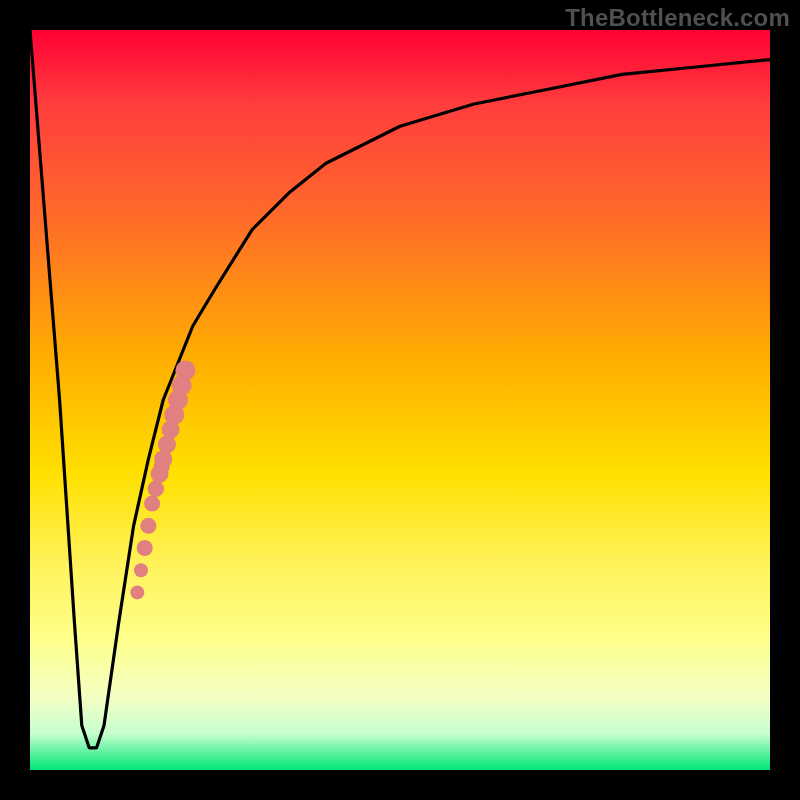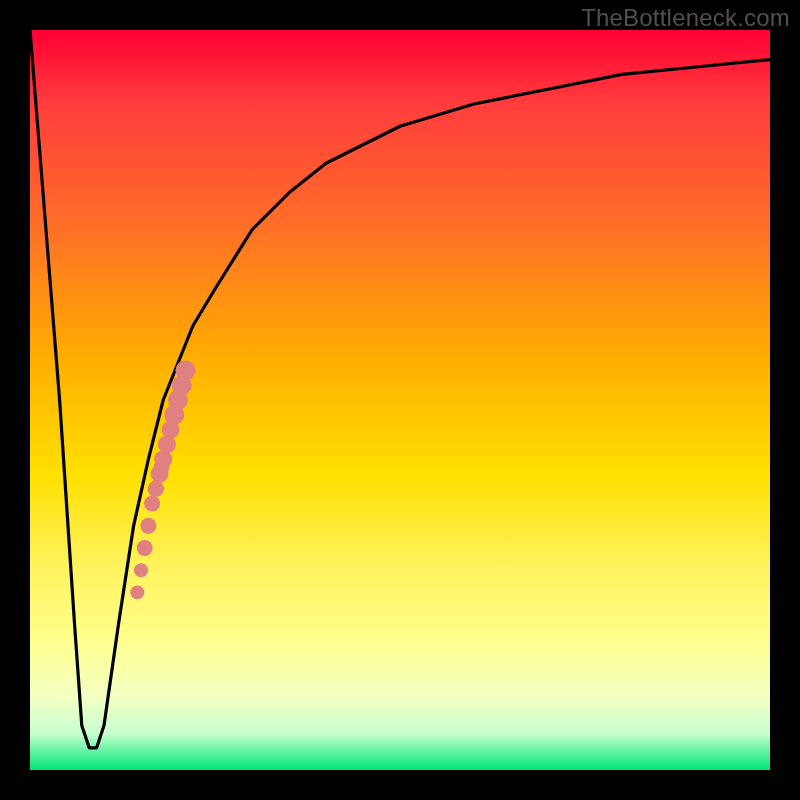--- a/index.html
+++ b/index.html
@@ -33,21 +33,21 @@
       #f4ffc2 90%,
       #c8ffd0 95%,
       #00e676 100%);
   }
   .watermark {
     position: absolute;
     top: 4px;
     right: 10px;
     font-family: Arial, Helvetica, sans-serif;
     font-size: 24px;
-    font-weight: 400;
+    font-weight: 700;
     color: #505050;
     letter-spacing: 0.2px;
     user-select: none;
     margin-left: 28px;
   }
   svg.curve {
     position: absolute;
     left: 0;
     top: 0;
     width: 740px;

